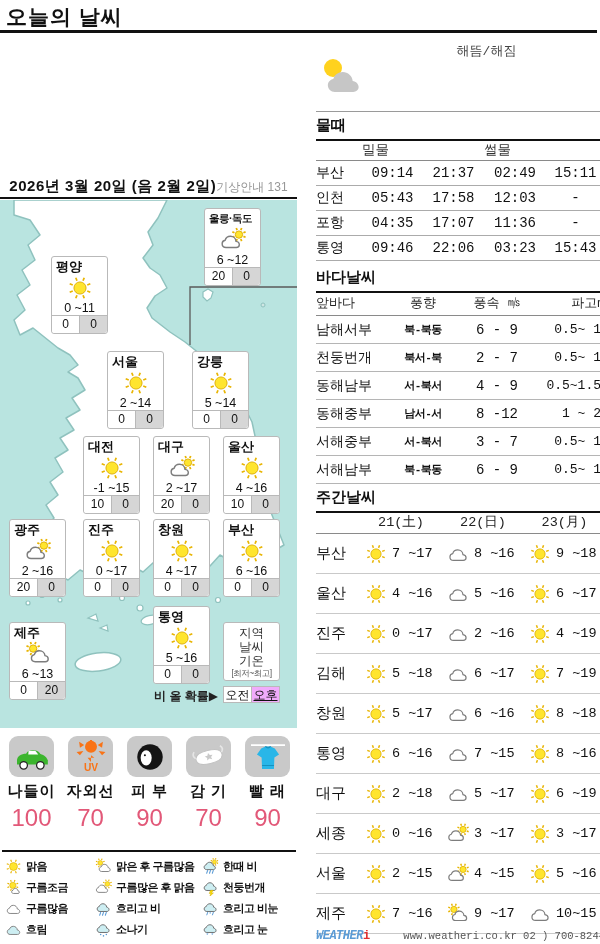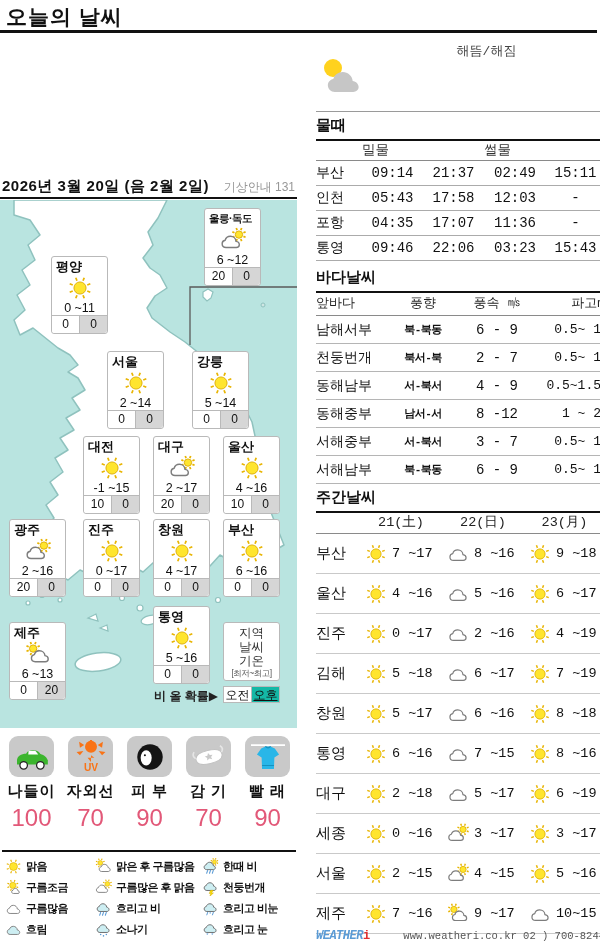--- a/index.html
+++ b/index.html
@@ -3,21 +3,21 @@
 <meta charset="utf-8">
 <style>
   html,body{margin:0;padding:0;background:#fff;}
   #page{position:relative;width:600px;height:944px;background:#fff;overflow:hidden;
         font-family:"Liberation Sans","DejaVu Sans",sans-serif;color:#111;}
   .ni{position:absolute;}
   
   #page-title{left:6px;top:3px;font-size:21px;font-weight:bold;letter-spacing:1px;}
   #title-rule{left:0;top:30px;width:597px;height:3px;background:#111;}
   
-  #date-row{left:2px;top:177px;width:293px;display:flex;justify-content:space-between;align-items:flex-end;}
+  #date-row{left:2px;top:177px;width:293px;display:flex;justify-content:center;align-items:flex-end;}
   #map-date{font-size:15px;font-weight:bold;letter-spacing:.5px;}
   #map-info{font-size:12px;color:#979797;}
   #map-rule{left:0;top:197px;width:297px;height:2px;background:#111;}
   #map-area{left:0;top:200px;width:297px;height:528px;}
   #map-svg{position:absolute;left:0;top:0;}
   .citybox{position:absolute;width:57px;background:#fff;border:1px solid #b9b9b9;border-radius:3px;
            box-sizing:border-box;font-size:13px;}
   .citybox .cname{font-weight:bold;padding:2px 0 0 4px;font-size:13px;line-height:15px;white-space:nowrap;}
   .citybox .cname.small{font-size:10.5px;letter-spacing:-0.5px;}
   .citybox .cicon{height:27px;display:flex;align-items:center;justify-content:center;}
@@ -26,21 +26,21 @@
   .prob .am{flex:1;background:#fff;border-right:1px solid #b9b9b9;border-radius:0 0 0 3px;}
   .prob .pm{flex:1;background:#d6d6d6;border-radius:0 0 3px 0;}
   #info-box{position:absolute;width:57px;background:#fff;border:1px solid #b9b9b9;border-radius:3px;
             box-sizing:border-box;text-align:center;color:#333;padding:3px 0 2px;}
   #info-box .l{font-size:12.5px;line-height:14px;}
   #info-box .s{font-size:8.5px;line-height:10px;color:#555;letter-spacing:-0.5px;}
   #rainprob-label{position:absolute;font-size:12px;font-weight:bold;color:#222;}
   #rainprob-cells{position:absolute;width:57px;height:17px;display:flex;text-align:center;
                   font-size:12px;line-height:17px;border:1px solid #b9b9b9;box-sizing:border-box;background:#fff;}
   #rainprob-cells .am{flex:1;border-right:1px solid #b9b9b9;}
-  #rainprob-cells .pm{flex:1;background:#14b8a6;text-decoration:underline;}
+  #rainprob-cells .pm{flex:1;background:#f0abfc;text-decoration:underline;}
   
   #life{left:2px;top:736px;width:295px;display:flex;justify-content:space-between;padding:0 1px;box-sizing:border-box;}
   .life-item{width:57px;display:flex;flex-direction:column;align-items:center;}
   .life-tile{width:45px;height:41px;background:#c9c9c9;border-radius:9px;display:flex;align-items:center;justify-content:center;}
   .life-label{font-size:15px;font-weight:bold;margin-top:5px;letter-spacing:1px;white-space:nowrap;}
   .life-value{font-size:24px;color:#e25878;margin-top:3px;}
   #legend-rule{left:2px;top:850px;width:294px;height:2px;background:#111;}
   
   #legend{left:5px;top:856px;width:291px;display:grid;grid-template-columns:90px 107px 94px;grid-auto-rows:21px;}
   .lg-item{display:flex;align-items:center;gap:4px;overflow:hidden;}

